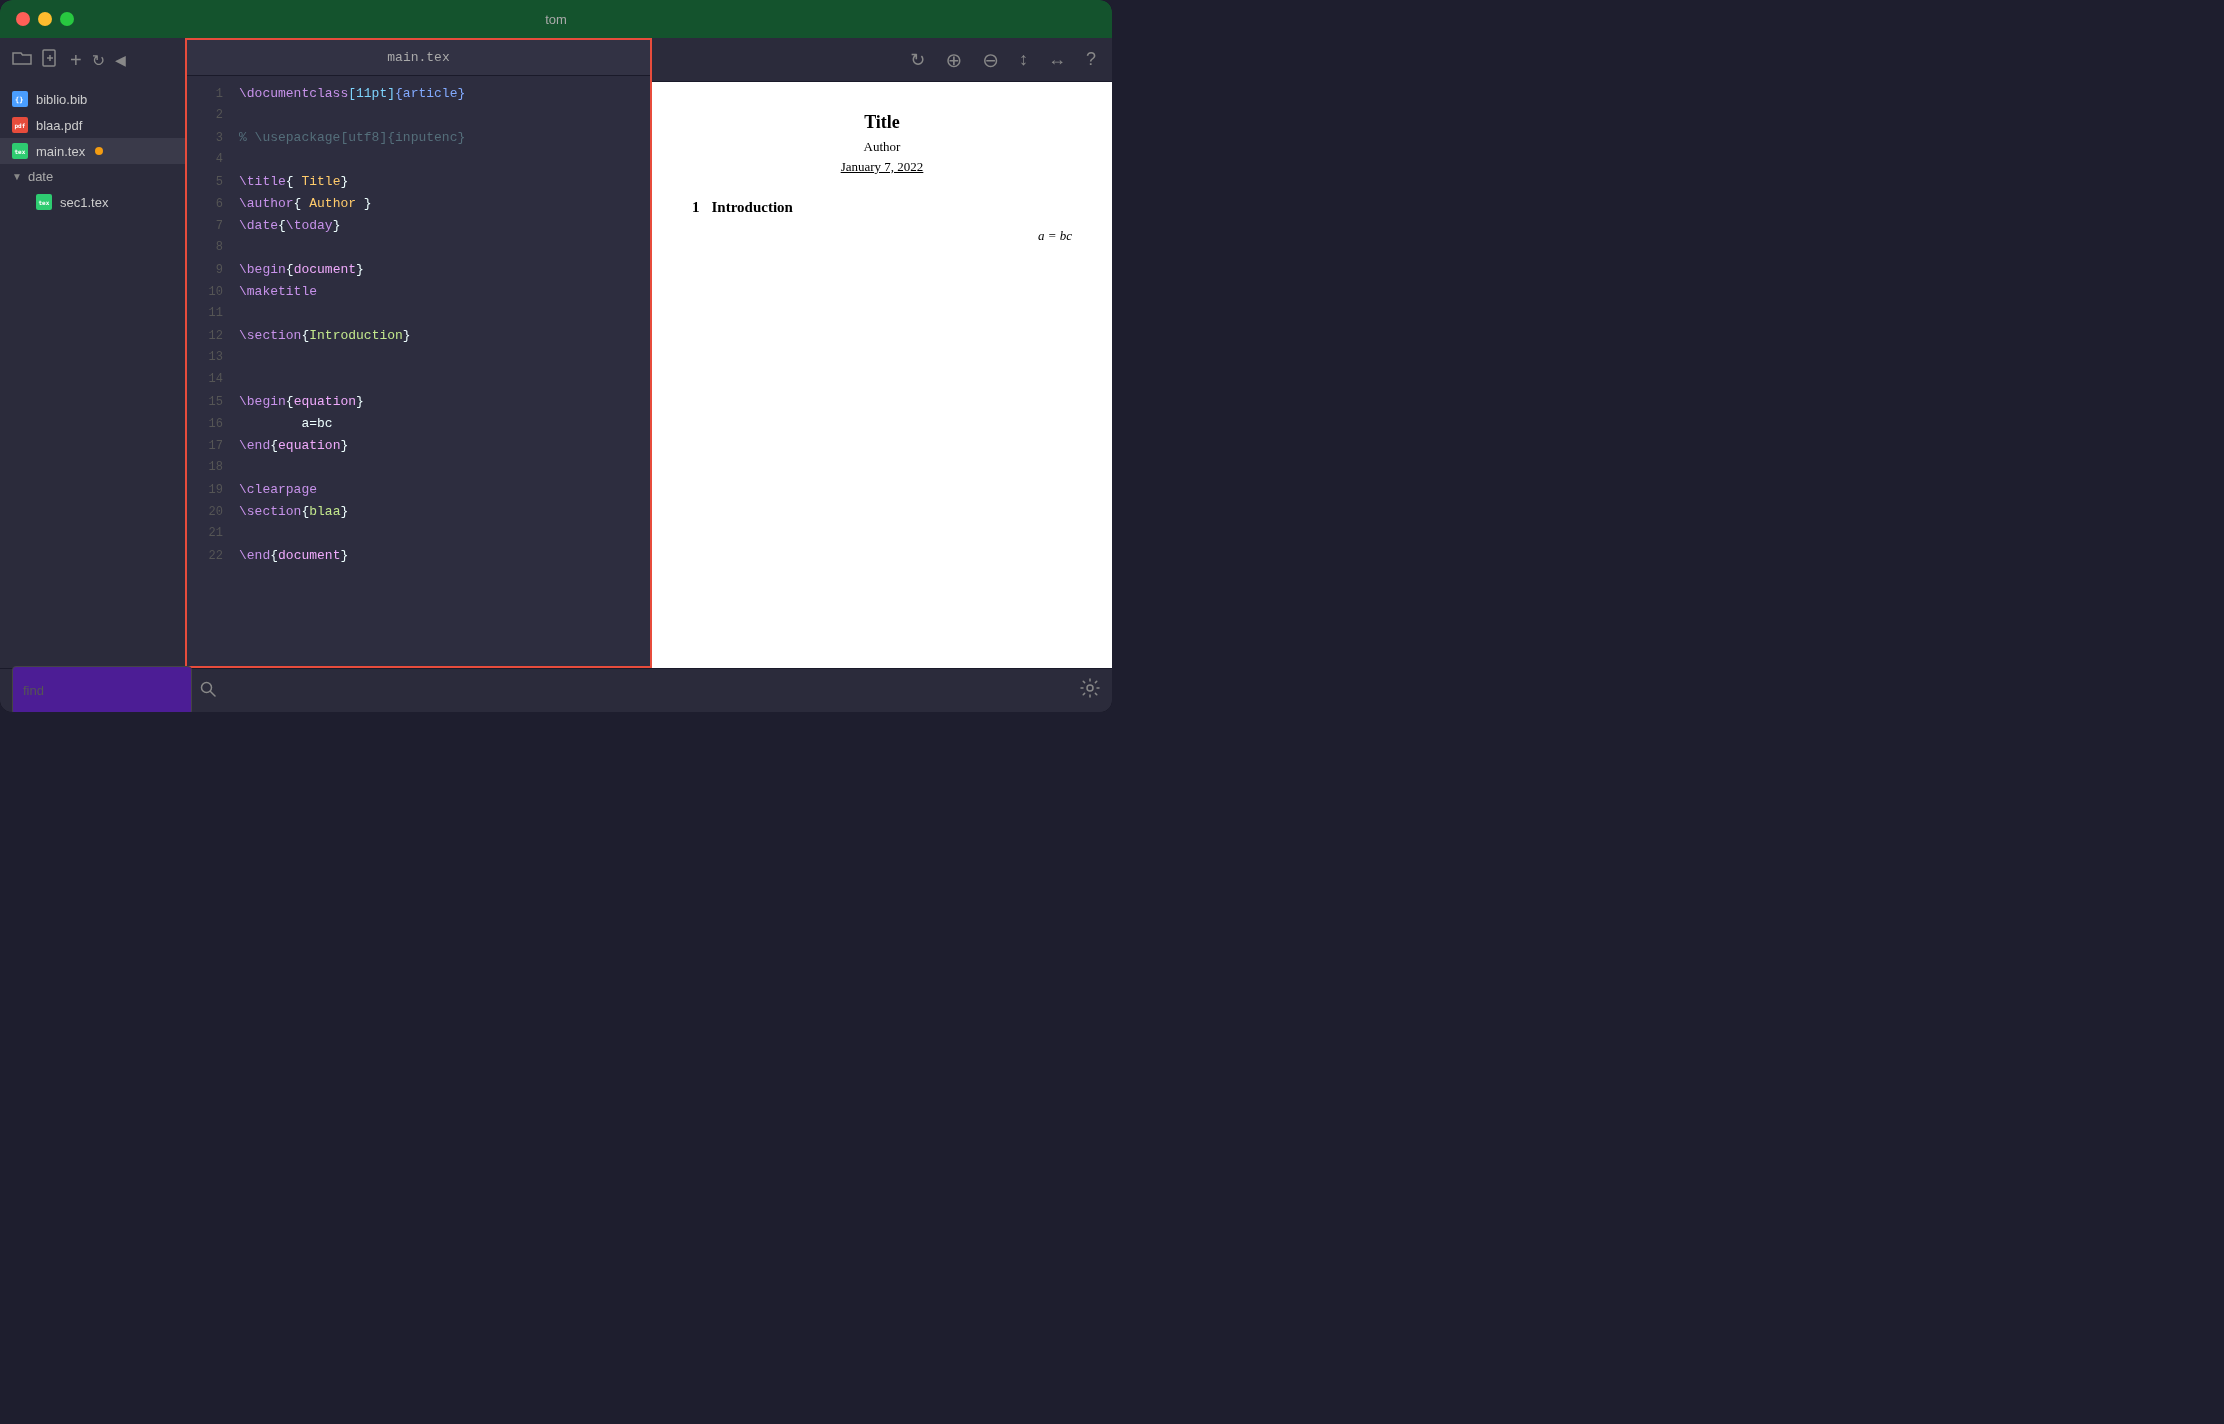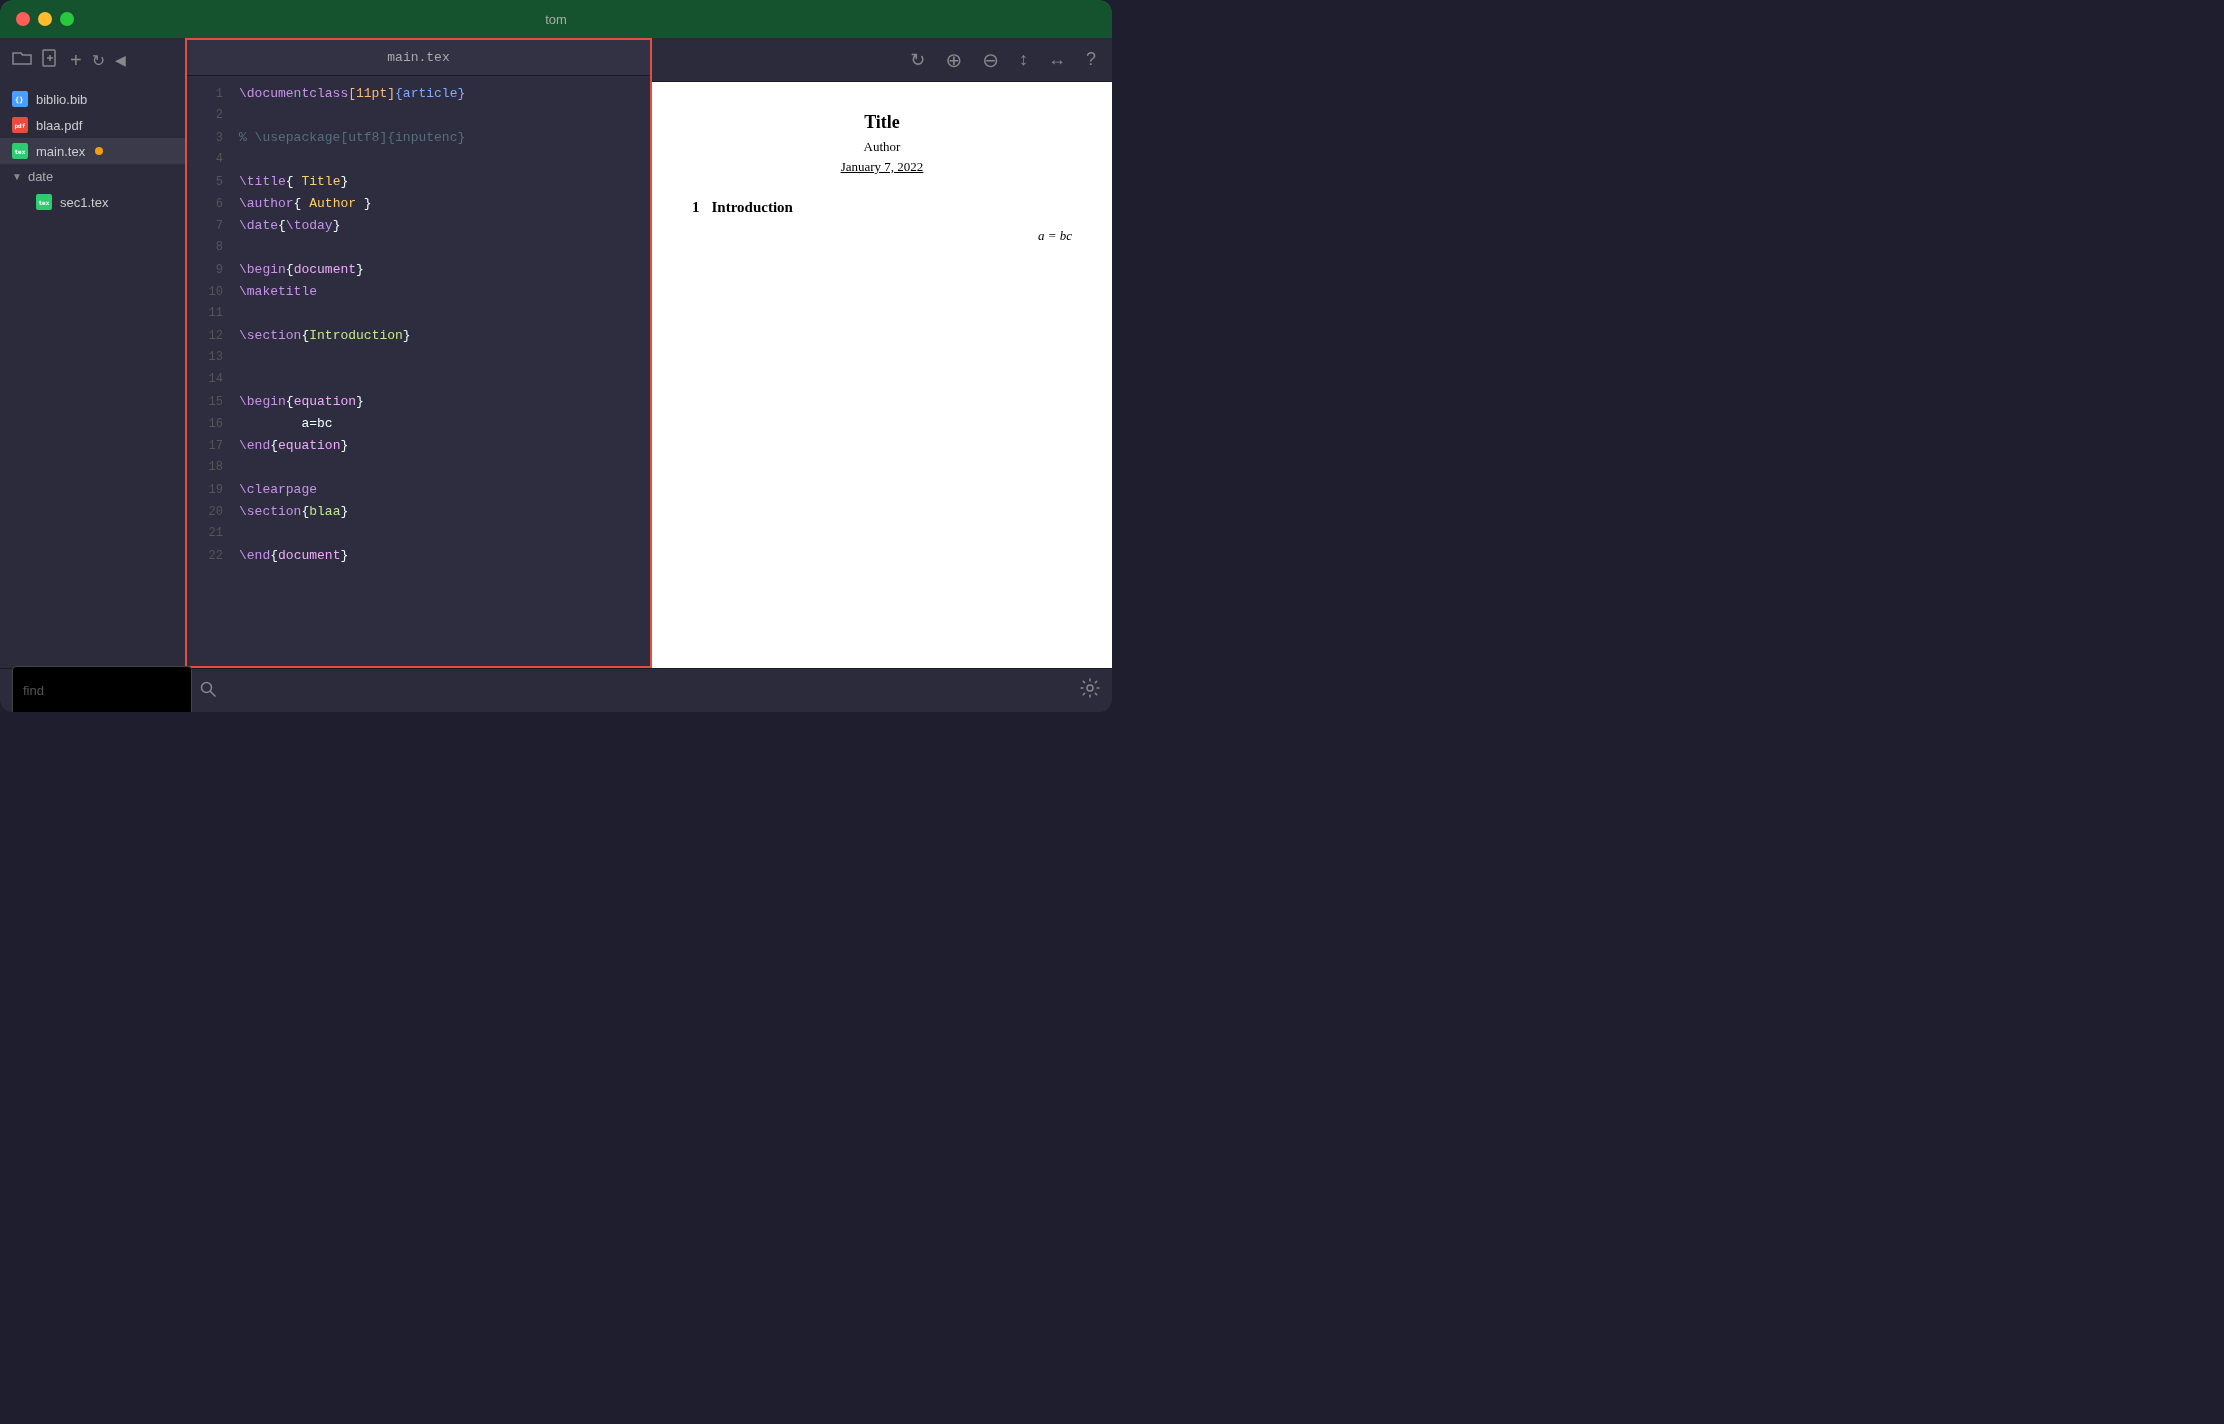--- a/index.html
+++ b/index.html
@@ -233,21 +233,21 @@
     }
 
     .line-content {
       color: #ddd;
       white-space: pre;
     }
 
     
     .c-cmd    { color: #c792ea; }  
     .c-arg    { color: #82aaff; }  
-    .c-opt    { color: #fdba74; }  
+    .c-opt    { color: #7dd3fc; }  
     .c-comment{ color: #546e7a; }  
     .c-str    { color: #c3e88d; }  
     .c-title  { color: #ffcb6b; }  
     .c-author { color: #ffcb6b; }  
     .c-env    { color: #f0abfc; }  
     .c-text   { color: #eeffff; }
 
     
     .preview-panel {
       width: 460px;
@@ -350,21 +350,21 @@
       background: #2b2b3b;
       display: flex;
       align-items: center;
       padding: 0 12px;
       gap: 8px;
       border-top: 1px solid #1a1a2a;
       flex-shrink: 0;
     }
 
     .find-input {
-      background: #000000;
+      background: #4c1d95;
       border: 1px solid #444;
       border-radius: 4px;
       color: #aaa;
       font-size: 13px;
       padding: 16px 10px;
       width: 180px;
       outline: none;
     }
 
     .find-input::placeholder { color: #555; }

